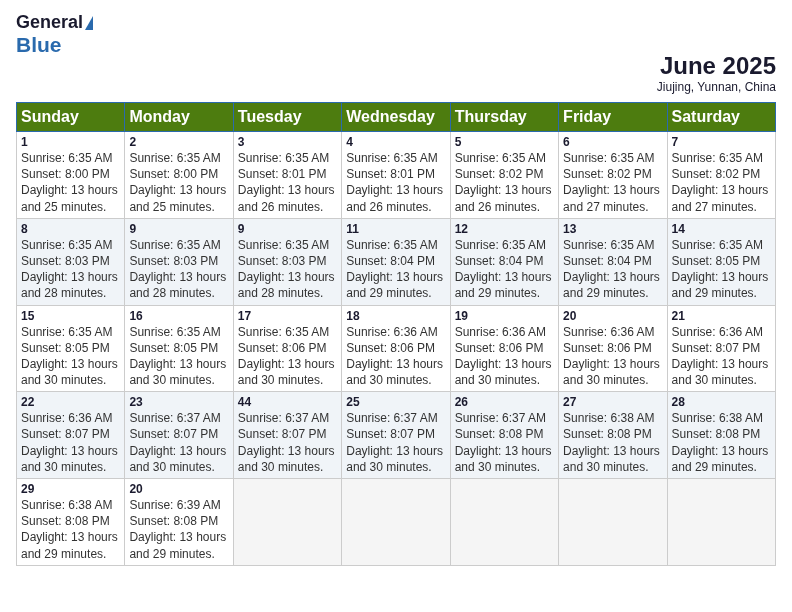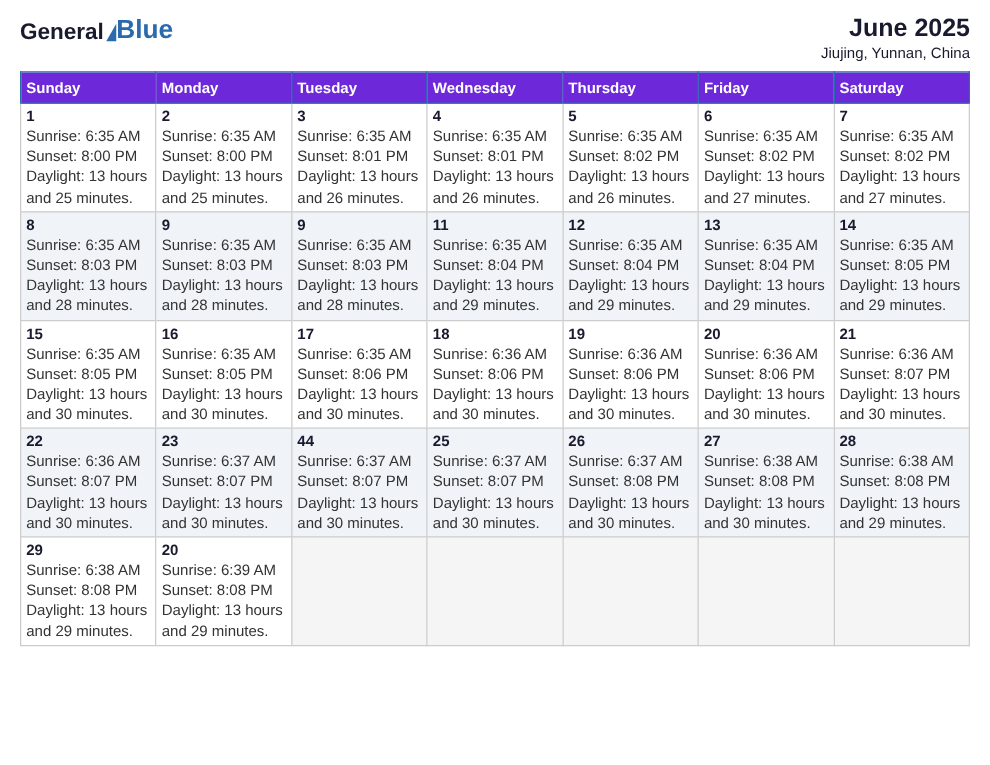--- a/index.html
+++ b/index.html
@@ -17,21 +17,22 @@
       padding: 12px 16px;
     }
     .header {
       display: flex;
       align-items: flex-start;
       justify-content: space-between;
       margin-bottom: 8px;
     }
     .logo {
       display: flex;
-      align-items: flex-end;
+      flex-direction: column;
+      align-items: flex-start;
     }
     .logo-general {
       font-size: 18px;
       font-weight: bold;
       color: #1a1a2e;
     }
     .logo-blue {
       font-size: 21px;
       font-weight: bold;
       color: #2a6aad;
@@ -46,38 +47,39 @@
       vertical-align: middle;
     }
     .logo-line {
       display: flex;
       align-items: center;
     }
     .title-block {
       text-align: right;
     }
     .calendar-title {
-      font-size: 20px;
-      font-weight: bold;
-      color: #1a1a2e;
+      font-size: 24px;
+      font-weight: bold;
+      color: #1a1a2e;
+      margin-top: 40px;
     }
     .calendar-subtitle {
       font-size: 12px;
       color: #1a1a2e;
     }
     .calendar {
       width: 100%;
       border-collapse: collapse;
       border: 1px solid #ccc;
     }
     .calendar th {
-      background: #6d28d9;
+      background: #4d7c0f;
       color: #fff;
       font-weight: bold;
-      font-size: 12px;
+      font-size: 16px;
       padding: 5px 4px;
       border: 1px solid #2a6aad;
       text-align: left;
     }
     .calendar td {
       vertical-align: top;
       border: 1px solid #ccc;
       padding: 3px 4px;
       width: calc(100% / 7);
       height: 86px;

